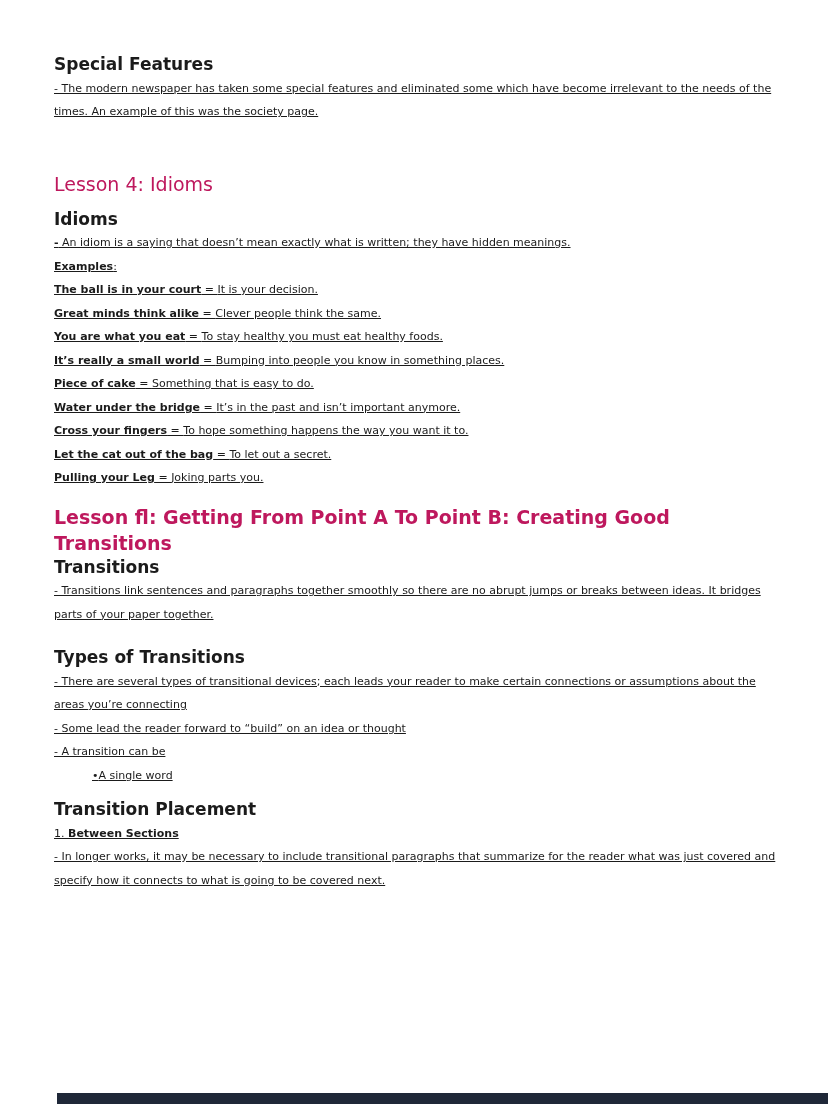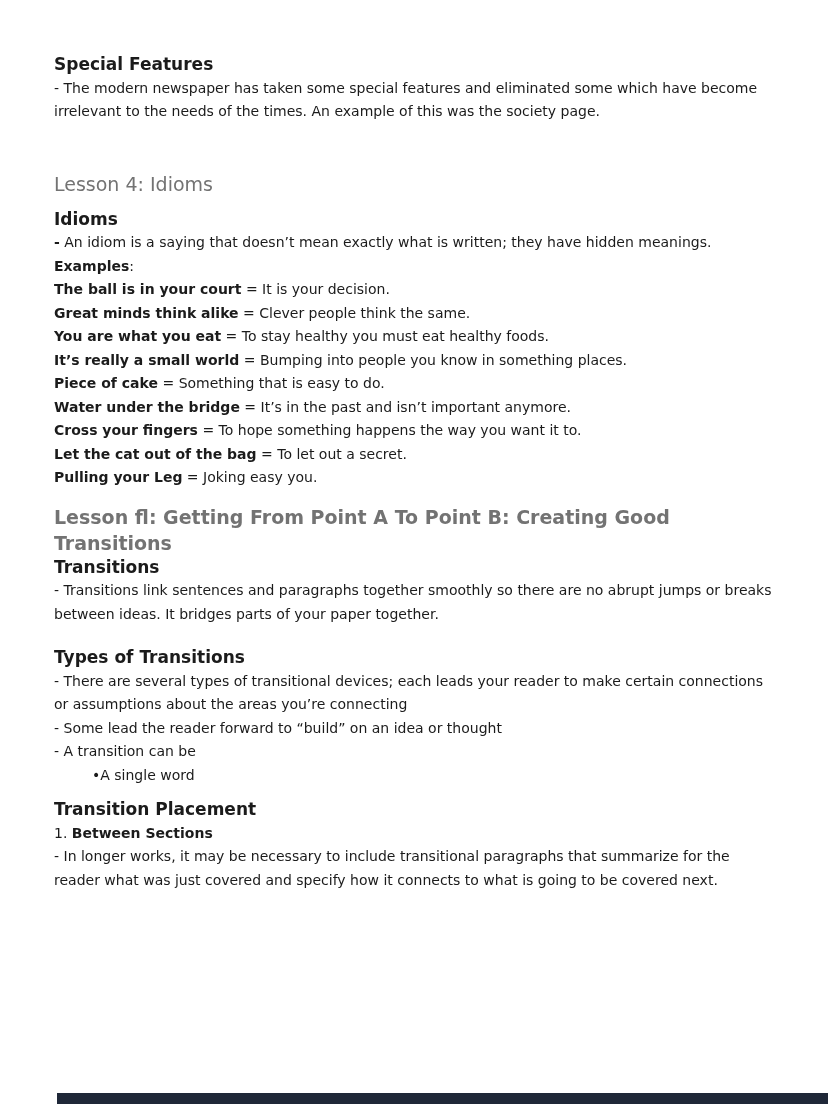--- a/index.html
+++ b/index.html
@@ -24,34 +24,35 @@
   .content {
     width: 724px;
   }
   .h {
     font-size: 17px;
     font-weight: bold;
     line-height: 23.5px;
     margin: 0;
   }
   .p, .line {
-    font-size: 14px;
+    font-size: 11px;
     font-weight: normal;
     line-height: 23.5px;
     margin: 0;
+    text-decoration: underline;
   }
   .b {
     font-weight: bold;
   }
   .lesson {
     font-size: 19px;
     font-weight: normal;
     line-height: 26px;
     margin: 0;
-    color: #737373;
+    color: #be185d;
   }
   .lesson-4 { margin-top: 47px; }
   .idioms-heading { margin-top: 11px; }
   .lesson-5 { margin-top: 14px; font-weight: bold; }
   .types-heading { margin-top: 20px; }
   .placement-heading { margin-top: 11px; }
   .sub-bullet {
     padding-left: 38px;
   }
   .bottom-bar {
@@ -81,21 +82,21 @@
       <p class="p"><span class="b">Examples</span><span>:</span></p>
 
       <div class="line"><span class="b">The ball is in your court</span><span> = </span><span>It is your decision.</span></div>
       <div class="line"><span class="b">Great minds think alike</span><span> = </span><span>Clever people think the same.</span></div>
       <div class="line"><span class="b">You are what you eat</span><span> = </span><span>To stay healthy you must eat healthy foods.</span></div>
       <div class="line"><span class="b">It’s really a small world</span><span> = </span><span>Bumping into people you know in something places.</span></div>
       <div class="line"><span class="b">Piece of cake</span><span> = </span><span>Something that is easy to do.</span></div>
       <div class="line"><span class="b">Water under the bridge</span><span> = </span><span>It’s in the past and isn’t important anymore.</span></div>
       <div class="line"><span class="b">Cross your fingers</span><span> = </span><span>To hope something happens the way you want it to.</span></div>
       <div class="line"><span class="b">Let the cat out of the bag</span><span> = </span><span>To let out a secret.</span></div>
-      <div class="line"><span class="b">Pulling your Leg</span><span> = </span><span>Joking easy you.</span></div>
+      <div class="line"><span class="b">Pulling your Leg</span><span> = </span><span>Joking parts you.</span></div>
     </section>
 
     <h2 class="lesson lesson-5">Lesson fl: Getting From Point A To Point B: Creating Good Transitions</h2>
 
     <section>
       <h3 class="h">Transitions</h3>
       <p class="p">- Transitions link sentences and paragraphs together smoothly so there are no abrupt jumps or breaks between ideas. It bridges parts of your paper together.</p>
     </section>
 
     <section>

